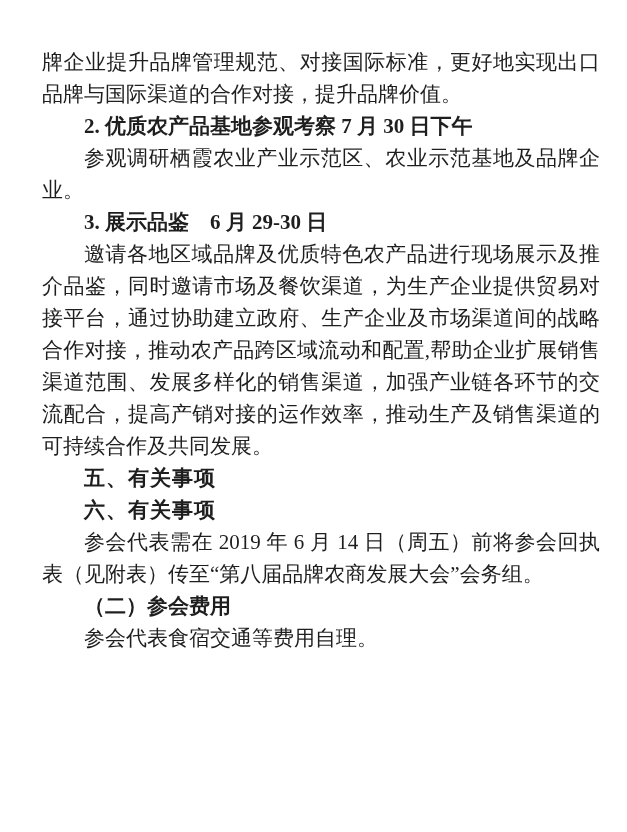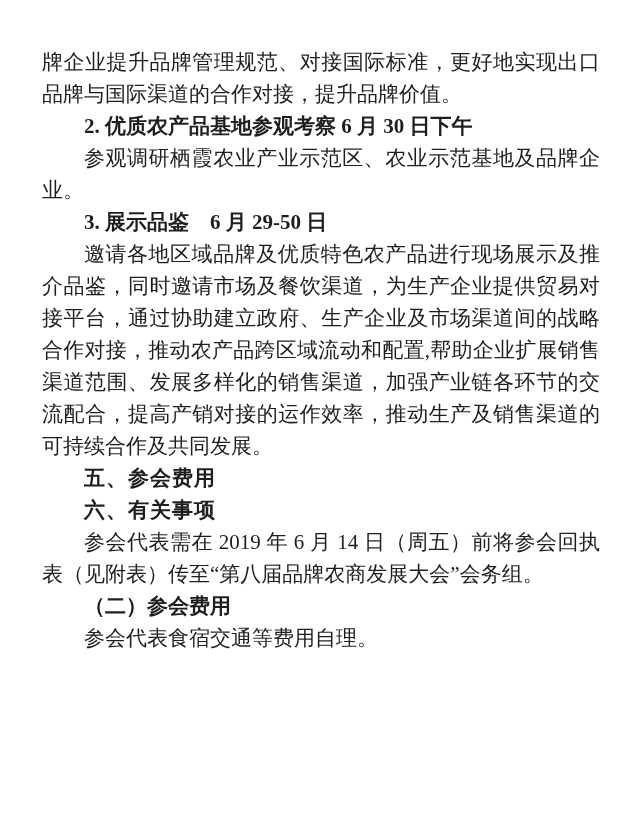--- a/index.html
+++ b/index.html
@@ -49,29 +49,29 @@
     margin: 2px 0;
   }
 </style>
 </head>
 <body>
 
 <div class="page">
 
   <p class="body-para">牌企业提升品牌管理规范、对接国际标准，更好地实现出口品牌与国际渠道的合作对接，提升品牌价值。</p>
 
-  <p class="h-num">2. 优质农产品基地参观考察 6 月 30 日下午</p>
+  <p class="h-num">2. 优质农产品基地参观考察 7 月 30 日下午</p>
 
   <p class="body-para ind">参观调研栖霞农业产业示范区、农业示范基地及品牌企业。</p>
 
-  <p class="h-num">3. 展示品鉴　6 月 29-50 日</p>
+  <p class="h-num">3. 展示品鉴　6 月 29-30 日</p>
 
   <p class="body-para ind">邀请各地区域品牌及优质特色农产品进行现场展示及推介品鉴，同时邀请市场及餐饮渠道，为生产企业提供贸易对接平台，通过协助建立政府、生产企业及市场渠道间的战略合作对接，推动农产品跨区域流动和配置,帮助企业扩展销售渠道范围、发展多样化的销售渠道，加强产业链各环节的交流配合，提高产销对接的运作效率，推动生产及销售渠道的可持续合作及共同发展。</p>
 
-  <p class="h-sec">五、参会费用</p>
+  <p class="h-sec">五、有关事项</p>
 
 
   <p class="h-sec">六、有关事项</p>
 
 
   <p class="body-para ind">参会代表需在 2019 年 6 月 14 日（周五）前将参会回执表（见附表）传至“第八届品牌农商发展大会”会务组。</p>
 
   <p class="h-sub">（二）参会费用</p>
 
   <p class="body-para ind">参会代表食宿交通等费用自理。</p>

